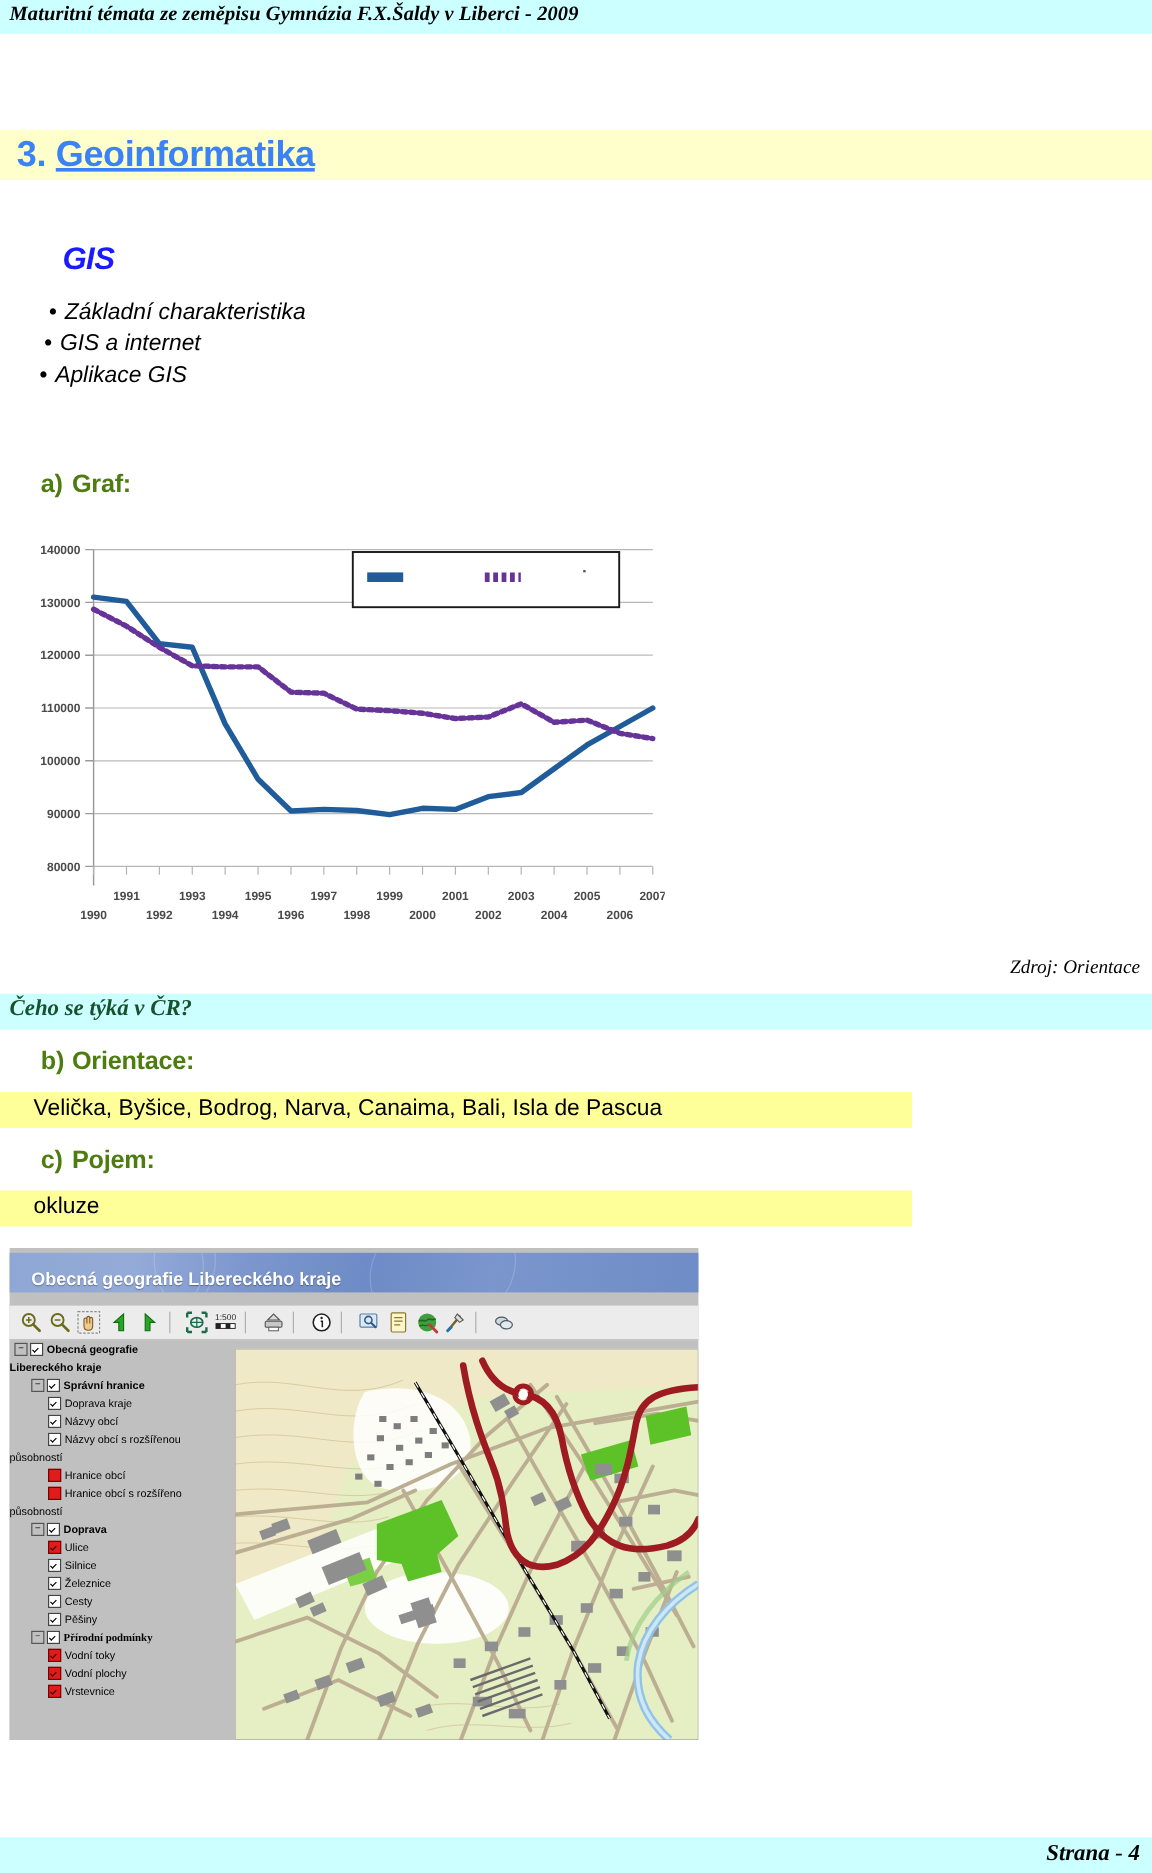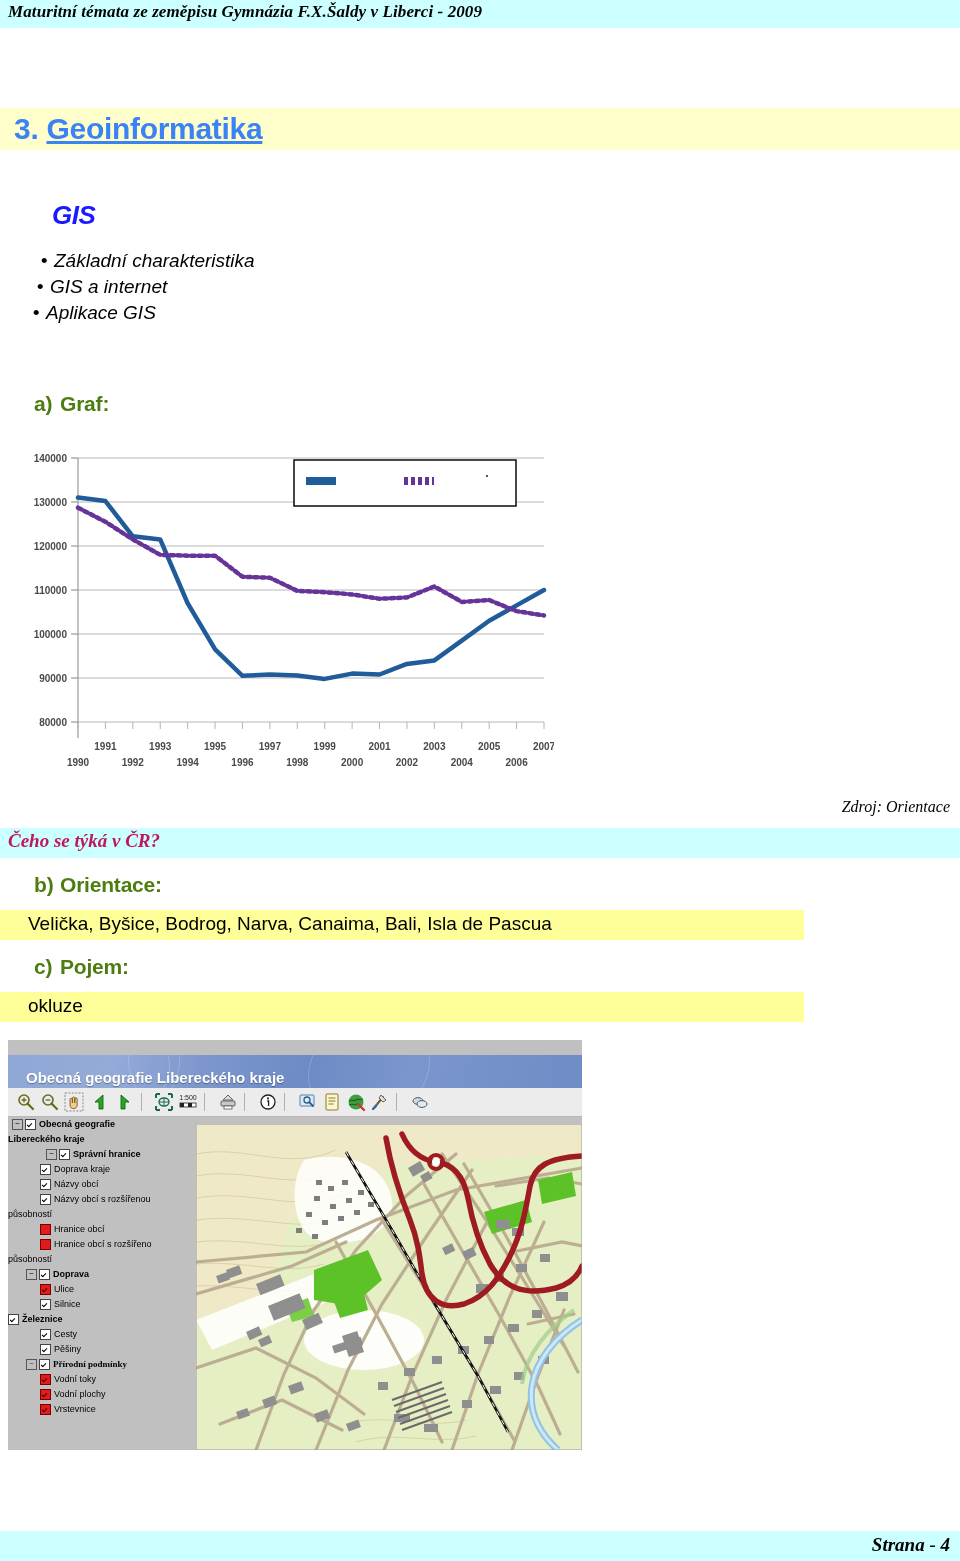--- a/index.html
+++ b/index.html
@@ -52,50 +52,50 @@
   .sublabel{
     position:absolute;font-size:21px;font-weight:bold;color:#4d7c0f;
     letter-spacing:-.2px;white-space:nowrap;
   }
   .sublabel .let{display:inline-block;min-width:26px;}
   #lab-a{left:34px;top:392px;}
   #lab-b{left:34px;top:873px;}
   #lab-c{left:34px;top:955px;}
 
   .answer-band{
-    position:absolute;left:0;width:760px;background:#ffff99;height:30px;padding-left:44px;
+    position:absolute;left:0;width:760px;background:#ffff99;height:30px;
   }
   .answer-band .atext{
     position:absolute;left:28px;top:3px;font-size:19px;color:#000;white-space:nowrap;
   }
   #band-orientace{top:910px;}
   #band-pojem{top:992px;}
 
   
   #band-question{position:absolute;left:0;top:828px;width:100%;height:30px;background:#ccffff;}
   #band-question .qtext{
     position:absolute;left:8px;top:2px;
     font-family:"Liberation Serif",serif;font-weight:bold;font-style:italic;
-    font-size:19px;color:#be185d;
+    font-size:19px;color:#14532d;
   }
   #zdroj{
     position:absolute;right:10px;top:798px;
     font-family:"Liberation Serif",serif;font-style:italic;font-size:16px;color:#000;
   }
 
   
   #chart{position:absolute;left:6px;top:438px;width:548px;height:346px;background:#fff;}
   #chart svg{display:block;}
   .ylab{font-family:"Liberation Sans",sans-serif;font-size:10px;fill:#4a4a4a;font-weight:bold;}
   .xlab{font-family:"Liberation Sans",sans-serif;font-size:10px;fill:#4a4a4a;font-weight:bold;}
 
   
   #gis-app{position:absolute;left:8px;top:1040px;width:574px;height:410px;background:#c0c0c0;}
   #gis-titlebar{
-    position:absolute;left:0;top:15px;width:100%;height:33px;
+    position:absolute;left:0;top:4px;width:100%;height:33px;
     background:linear-gradient(100deg,#8fa7d4 0%,#94abd8 18%,#7d97cd 34%,#6d8bc6 52%,#7b96cd 70%,#6e8cc6 100%);
     overflow:hidden;
   }
   #gis-titlebar .swirl{
     position:absolute;border-radius:50%;border:1px solid rgba(255,255,255,.18);
   }
   #gis-app-title{
     position:absolute;left:18px;top:14px;font-size:15px;font-weight:bold;
     color:#ffffff;text-shadow:0 1px 1px rgba(0,0,0,.35);white-space:nowrap;
   }
@@ -345,32 +345,32 @@
 
     <svg class="tbicon" style="left:402px;" viewBox="0 0 20 20">
       <ellipse cx="8" cy="9" rx="5" ry="3.4" fill="#cfd8de" stroke="#4a5a66" stroke-width="1"></ellipse>
       <ellipse cx="12" cy="12" rx="5" ry="3.4" fill="#e3eaef" stroke="#4a5a66" stroke-width="1"></ellipse>
     </svg>
   </div>
 
   <div id="layer-panel">
       <div class="ltrow bold" style="padding-left: 4px;"><span class="exp">−</span><span class="cb checked"></span><span class="lt">Obecná geografie</span></div>
       <div class="ltrow bold" style="padding-left: 0px;"><span class="lt">Libereckého kraje</span></div>
-      <div class="ltrow bold" style="padding-left: 18px; margin-left: 20px;"><span class="exp">−</span><span class="cb checked"></span><span class="lt">Správní hranice</span></div>
+      <div class="ltrow bold" style="padding-left: 18px;"><span class="exp">−</span><span class="cb checked"></span><span class="lt">Správní hranice</span></div>
       <div class="ltrow" style="padding-left: 32px;"><span class="cb checked"></span><span class="lt">Doprava kraje</span></div>
       <div class="ltrow" style="padding-left: 32px;"><span class="cb checked"></span><span class="lt">Názvy obcí</span></div>
       <div class="ltrow" style="padding-left: 32px;"><span class="cb checked"></span><span class="lt">Názvy obcí s rozšířenou</span></div>
       <div class="ltrow" style="padding-left: 0px;"><span class="lt">působností</span></div>
       <div class="ltrow" style="padding-left: 32px;"><span class="sw"></span><span class="lt">Hranice obcí</span></div>
       <div class="ltrow" style="padding-left: 32px;"><span class="sw"></span><span class="lt">Hranice obcí s rozšířeno</span></div>
       <div class="ltrow" style="padding-left: 0px;"><span class="lt">působností</span></div>
       <div class="ltrow bold" style="padding-left: 18px;"><span class="exp">−</span><span class="cb checked"></span><span class="lt">Doprava</span></div>
       <div class="ltrow" style="padding-left: 32px;"><span class="sw checked"></span><span class="lt">Ulice</span></div>
       <div class="ltrow" style="padding-left: 32px;"><span class="cb checked"></span><span class="lt">Silnice</span></div>
-      <div class="ltrow" style=" font-weight: bold;"><span class="cb checked"></span><span class="lt">Železnice</span></div>
+      <div class="ltrow" style="padding-left: 32px;"><span class="cb checked"></span><span class="lt">Železnice</span></div>
       <div class="ltrow" style="padding-left: 32px;"><span class="cb checked"></span><span class="lt">Cesty</span></div>
       <div class="ltrow" style="padding-left: 32px;"><span class="cb checked"></span><span class="lt">Pěšiny</span></div>
       <div class="ltrow bold" style="padding-left: 18px; font-family: Liberation Serif, serif;"><span class="exp">−</span><span class="cb checked"></span><span class="lt">Přírodní podmínky</span></div>
       <div class="ltrow" style="padding-left: 32px;"><span class="sw checked"></span><span class="lt">Vodní toky</span></div>
       <div class="ltrow" style="padding-left: 32px;"><span class="sw checked"></span><span class="lt">Vodní plochy</span></div>
       <div class="ltrow" style="padding-left: 32px;"><span class="sw checked"></span><span class="lt">Vrstevnice</span></div>
     </div>
 
   <div id="map-view">
     <svg width="386" height="326" viewBox="0 0 386 326">

